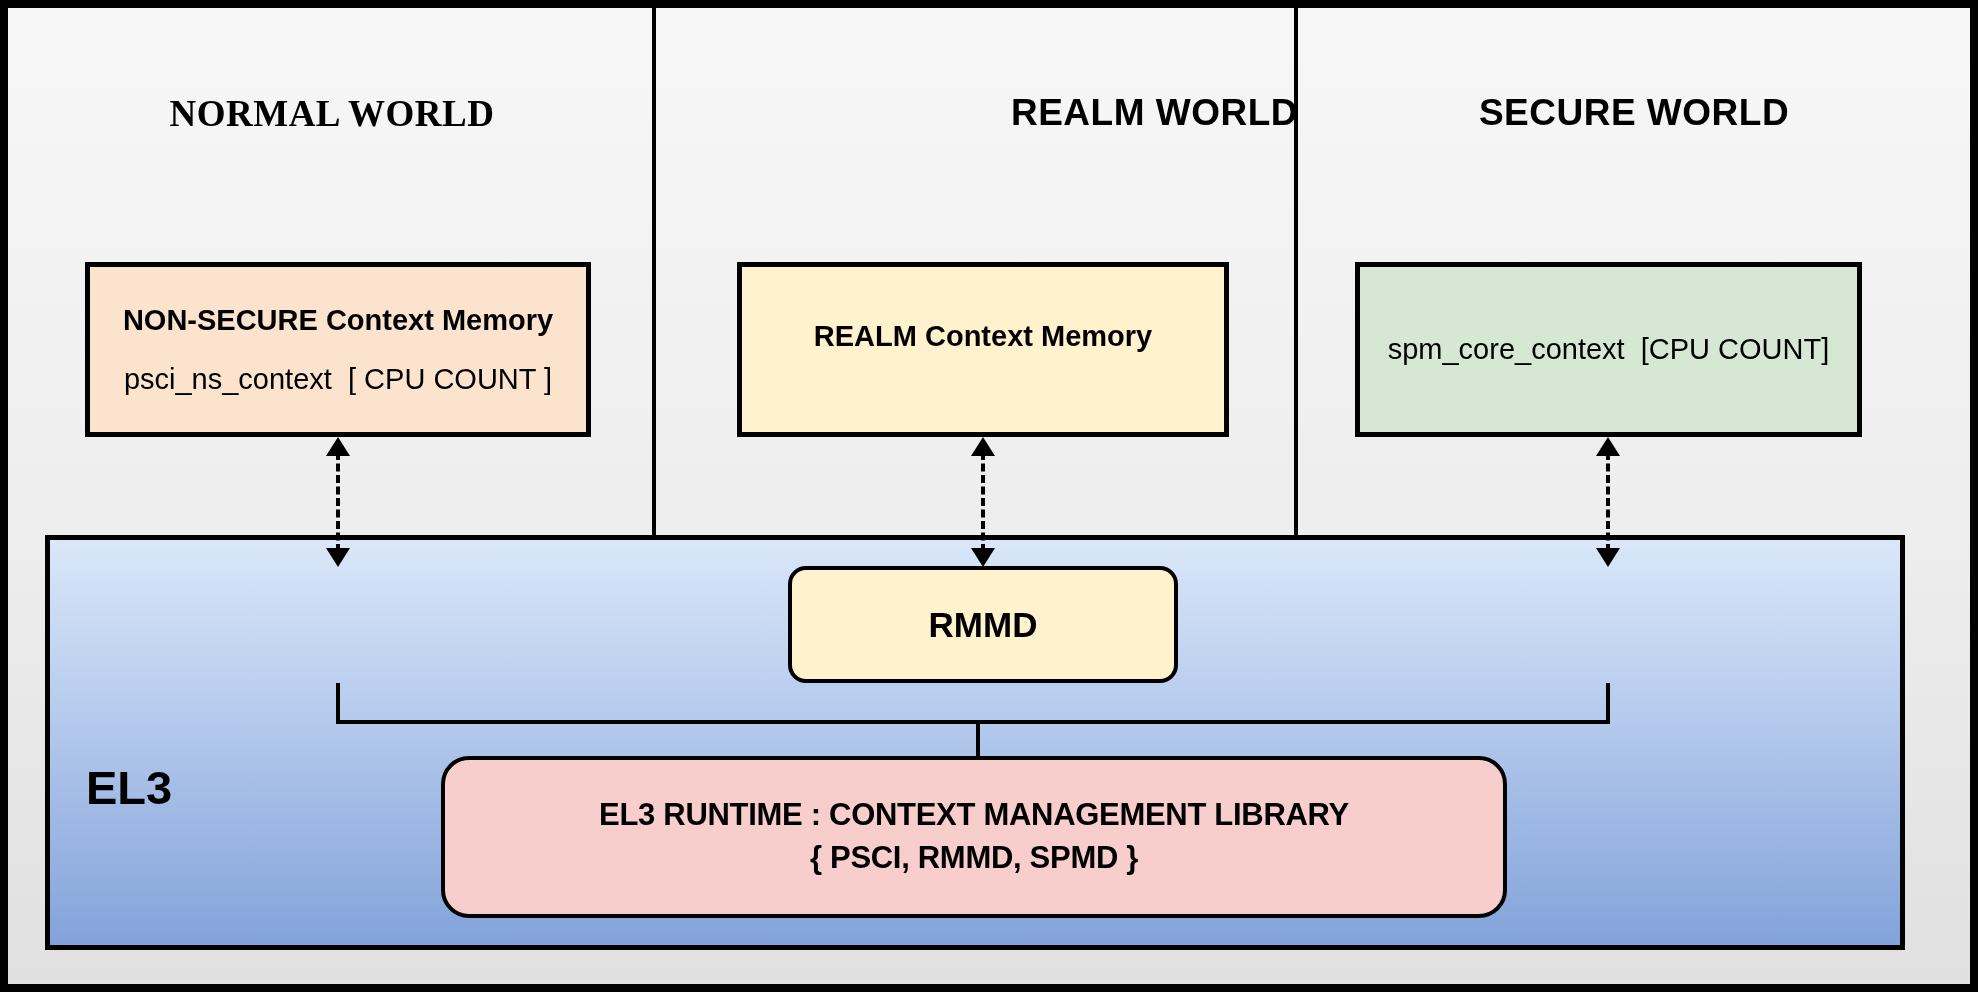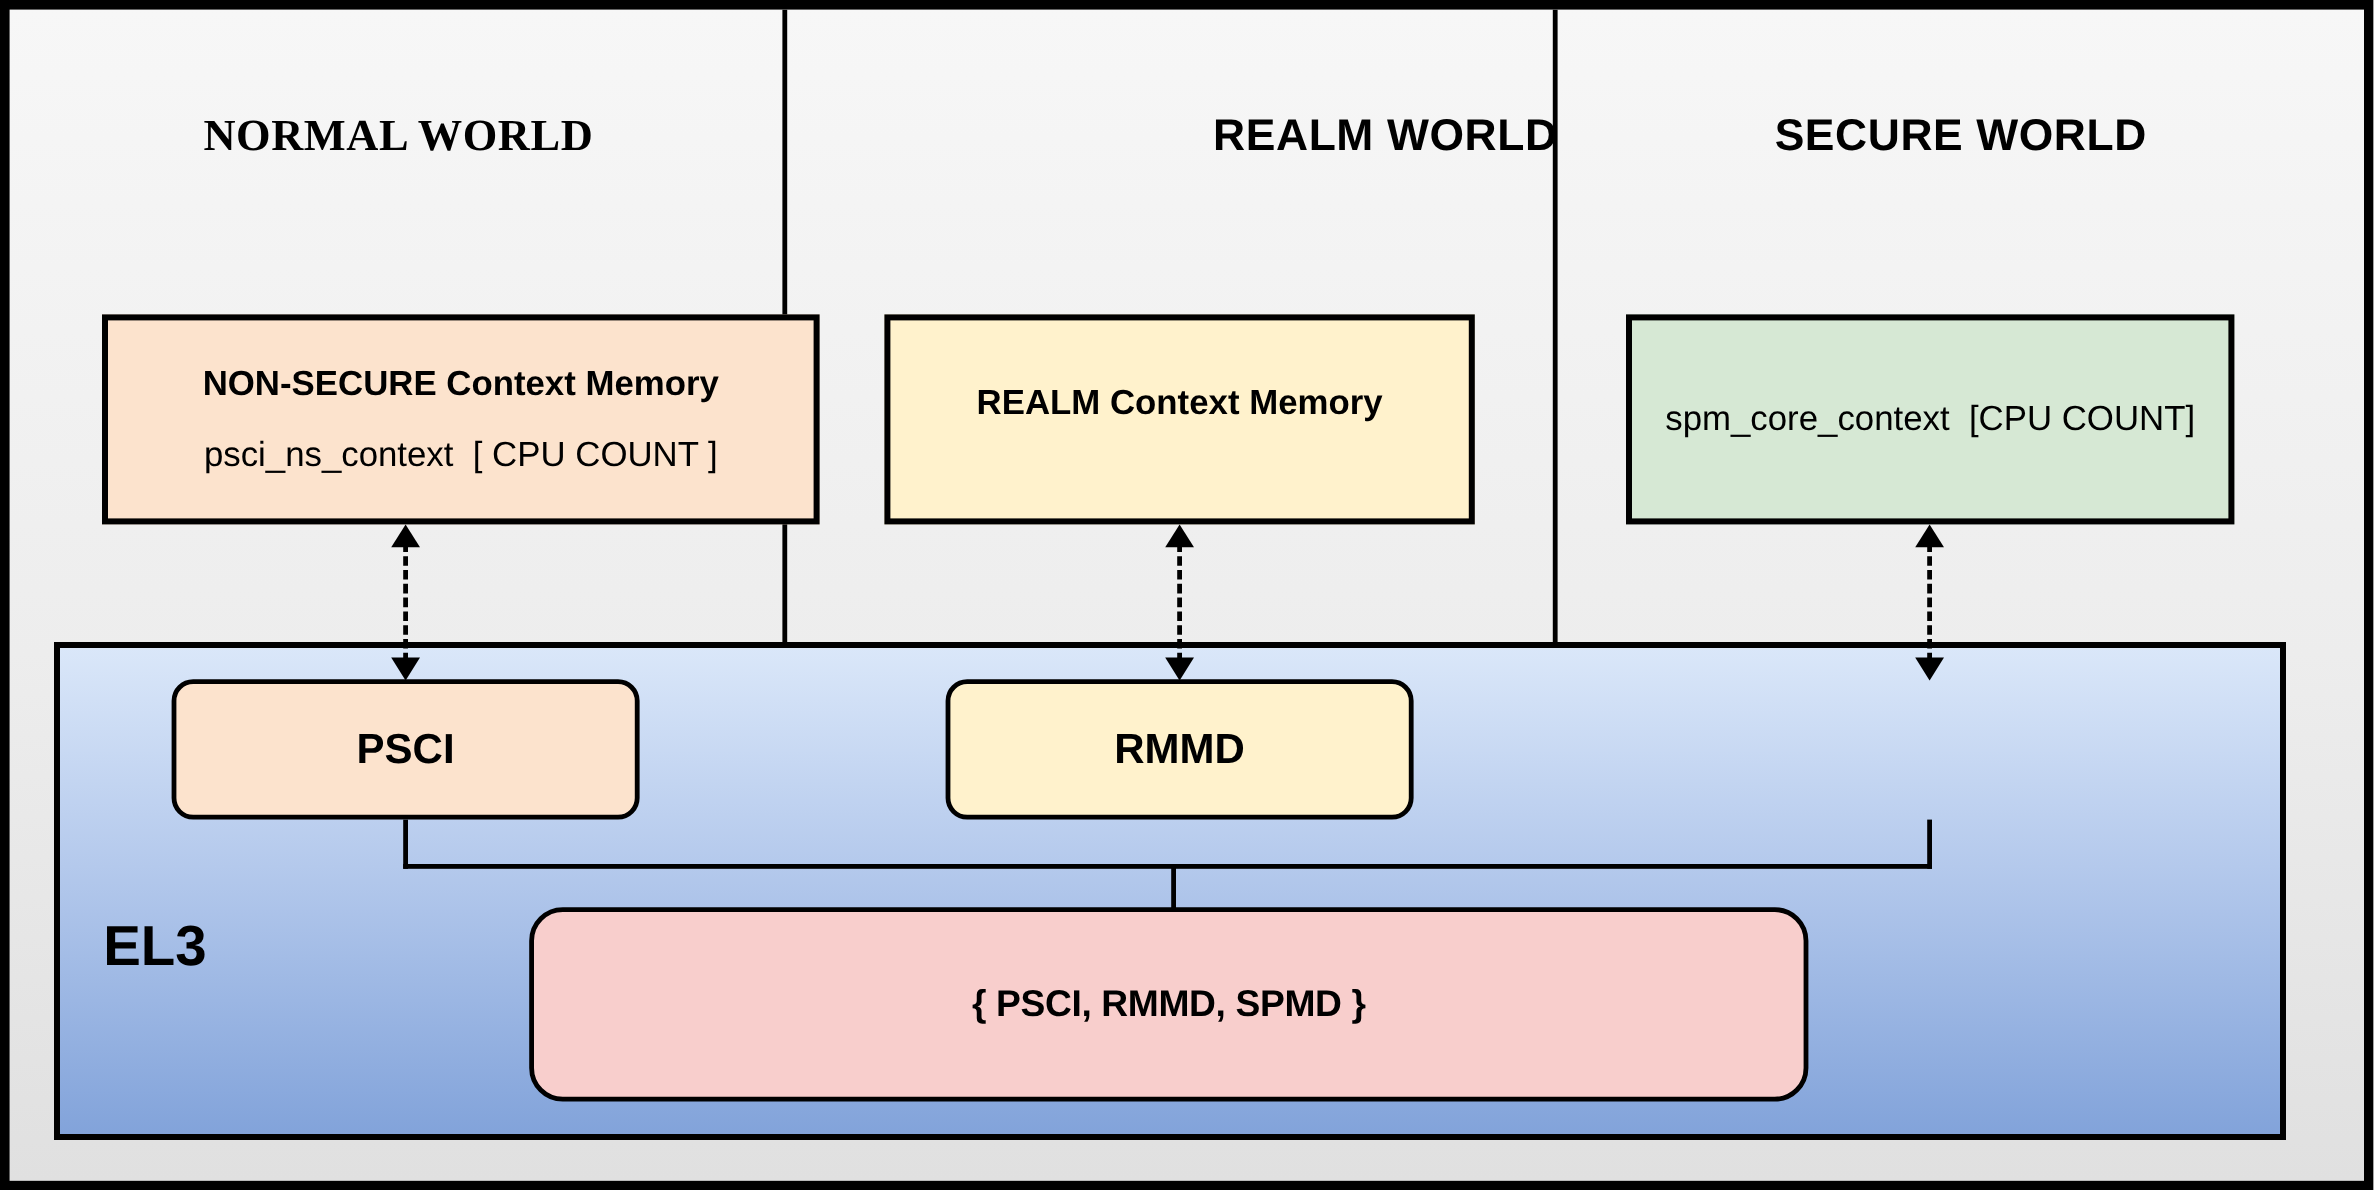--- a/index.html
+++ b/index.html
@@ -28,21 +28,21 @@
 
   
   .mem-box{
     position:absolute;top:254px;height:175px;
     box-sizing:border-box;border:5px solid #000;
     display:flex;flex-direction:column;align-items:center;justify-content:center;
     text-align:center;color:#000;
   }
   .mem-box .mem-title{font-size:29px;font-weight:bold;margin-bottom:26px;white-space:pre;}
   .mem-box .mem-value{font-size:29px;white-space:pre;}
-  .mem-box.m1{left:77px;width:598px;background:#fce3cd;}
+  .mem-box.m1{left:77px;width:506px;background:#fce3cd;}
   .mem-box.m2{left:729px;width:492px;background:#fff2cc;}
   .mem-box.m3{left:1347px;width:507px;background:#d6e8d4;}
 
   
   .arrow{position:absolute;top:429px;height:130px;width:28px;z-index:3;}
   .arrow.a1{left:316px;}
   .arrow.a2{left:961px;}
   .arrow.a3{left:1586px;}
   .arrow .line{
     position:absolute;left:50%;top:15px;bottom:15px;width:0;
@@ -127,25 +127,25 @@
   </div>
   <div class="arrow a3">
     <span class="head up"></span>
     <span class="line"></span>
     <span class="head down"></span>
   </div>
 
   <div class="el3-box"></div>
   <div class="el3-label">EL3</div>
 
-  <div class="disp-box p1">PSCI</div>
   <div class="disp-box p2">RMMD</div>
 
   <div class="conn leg-left"></div>
   <div class="conn leg-right"></div>
   <div class="conn bus"></div>
   <div class="conn leg-mid"></div>
 
   <div class="runtime-box">
+    <div class="rt-line">EL3 RUNTIME : CONTEXT MANAGEMENT LIBRARY</div>
     <div class="rt-line">{ PSCI, RMMD, SPMD }</div>
   </div>
 
 </div>
 
 </body></html>

